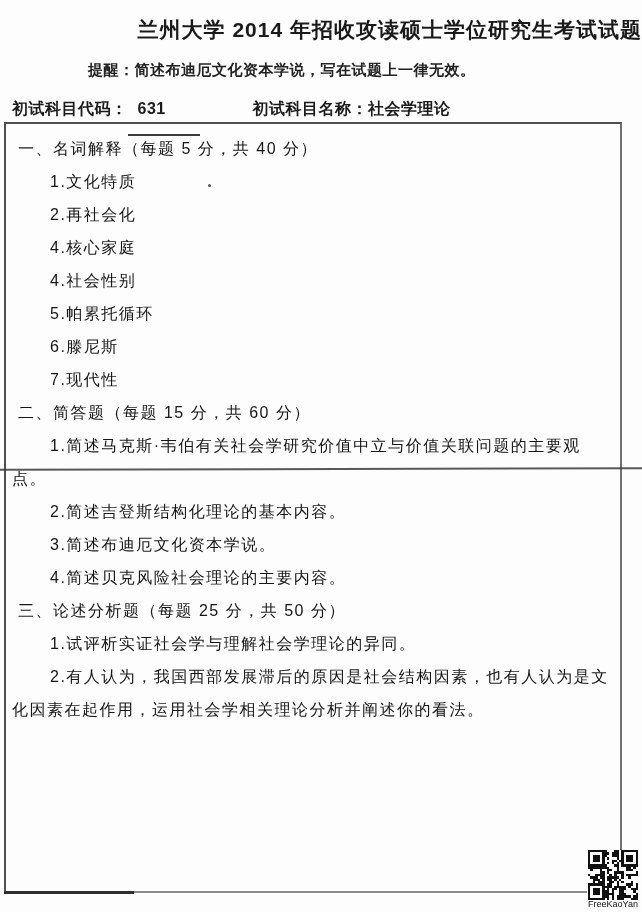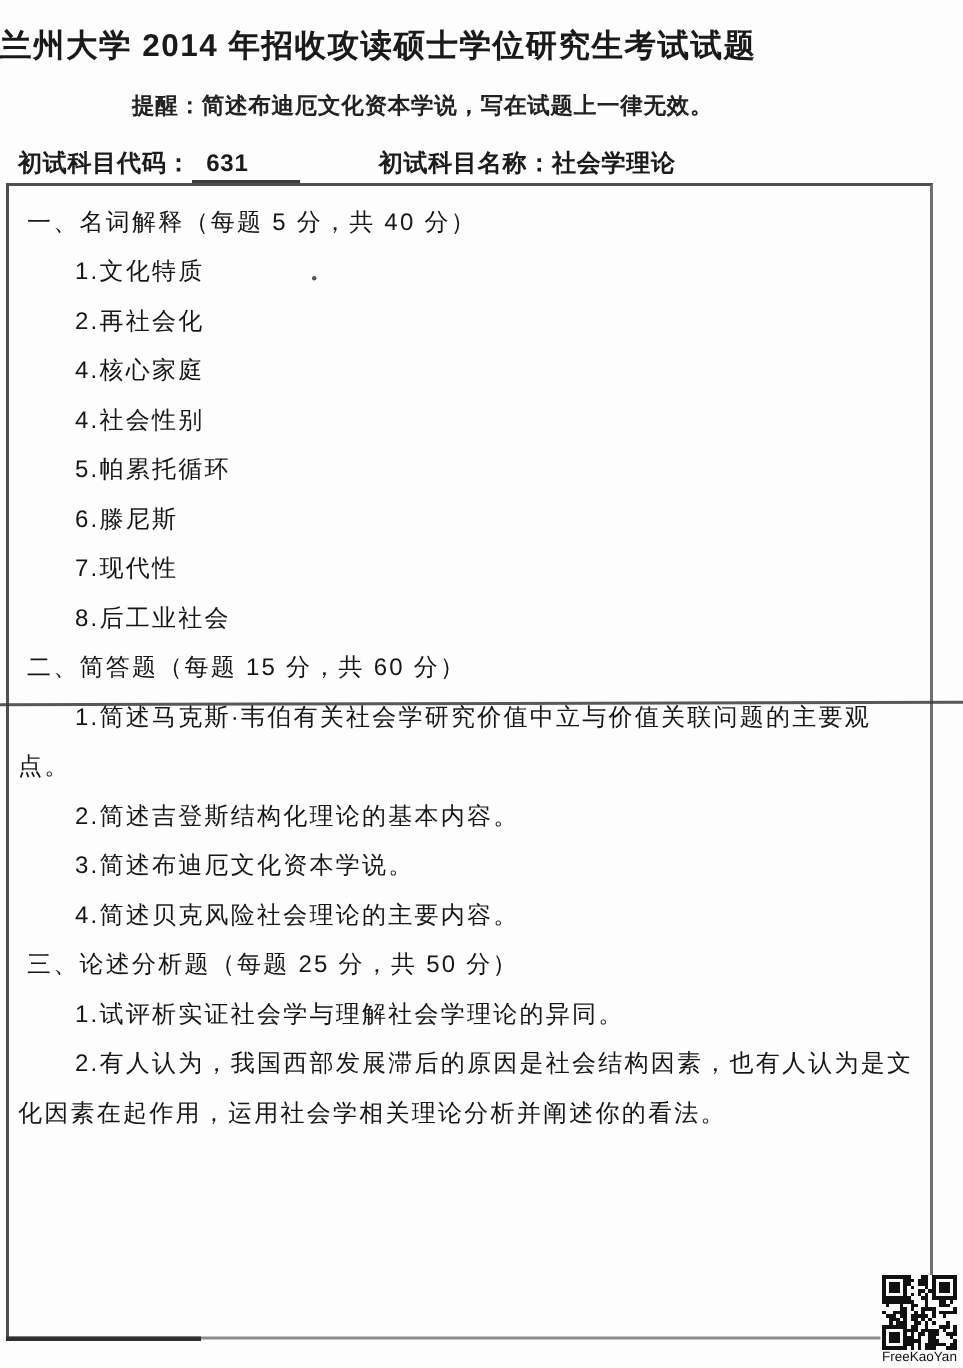--- a/index.html
+++ b/index.html
@@ -15,21 +15,21 @@
     background: #fdfdfd;
     overflow: hidden;
     font-family: "Liberation Sans", "DejaVu Sans", sans-serif;
     color: #1b1b1b;
   }
   .exam-title {
     position: absolute;
     top: 16px;
     left: 0;
     width: 642px;
-    text-align: left;
+    text-align: right;
     font-size: 21px;
     font-weight: bold;
     letter-spacing: 1px;
     color: #1a1a1a;
   }
   .exam-notice {
     position: absolute;
     top: 61px;
     left: 88px;
     font-size: 15px;
@@ -42,21 +42,21 @@
     top: 99px;
     left: 12px;
     font-size: 16px;
     font-weight: bold;
     letter-spacing: 0.5px;
     white-space: nowrap;
   }
   .code-value {
     display: inline-block;
     min-width: 58px;
-    padding: 0 4px 1px 10px;
+    padding: 0 4px 16px 10px;
     border-bottom: 2px solid #3c3c3c;
     font-weight: bold;
   }
   .name-label { margin-left: 53px; }
 
   .exam-box {
     position: absolute;
     left: 4px;
     top: 122px;
     width: 618px;
@@ -139,21 +139,20 @@
 
   <div class="exam-box">
     <div class="line sec-heading">一、名词解释（每题 5 分，共 40 分）</div>
     <div class="line item">1.文化特质</div>
     <div class="line item">2.再社会化</div>
     <div class="line item">4.核心家庭</div>
     <div class="line item">4.社会性别</div>
     <div class="line item">5.帕累托循环</div>
     <div class="line item">6.滕尼斯</div>
     <div class="line item">7.现代性</div>
-    <div class="line item">8.后工业社会</div>
     <div class="line sec-heading">二、简答题（每题 15 分，共 60 分）</div>
     <div class="line para para-q1">1.简述马克斯·韦伯有关社会学研究价值中立与价值关联问题的主要观点。</div>
     <div class="line item">2.简述吉登斯结构化理论的基本内容。</div>
     <div class="line item">3.简述布迪厄文化资本学说。</div>
     <div class="line item">4.简述贝克风险社会理论的主要内容。</div>
     <div class="line sec-heading">三、论述分析题（每题 25 分，共 50 分）</div>
     <div class="line item">1.试评析实证社会学与理解社会学理论的异同。</div>
     <div class="line para para-q2">2.有人认为，我国西部发展滞后的原因是社会结构因素，也有人认为是文化因素在起作用，运用社会学相关理论分析并阐述你的看法。</div>
   </div>
 

